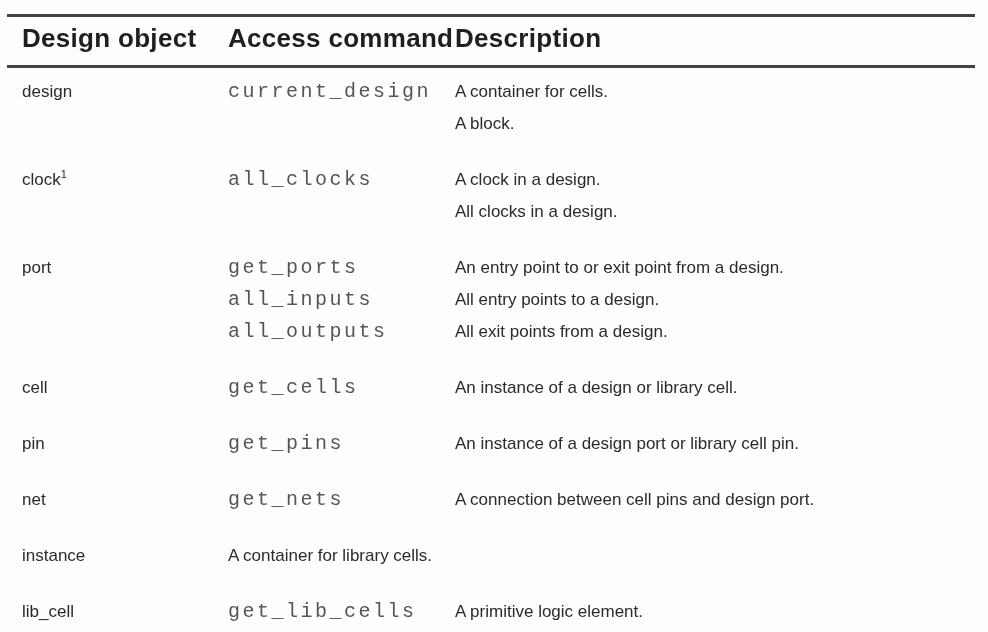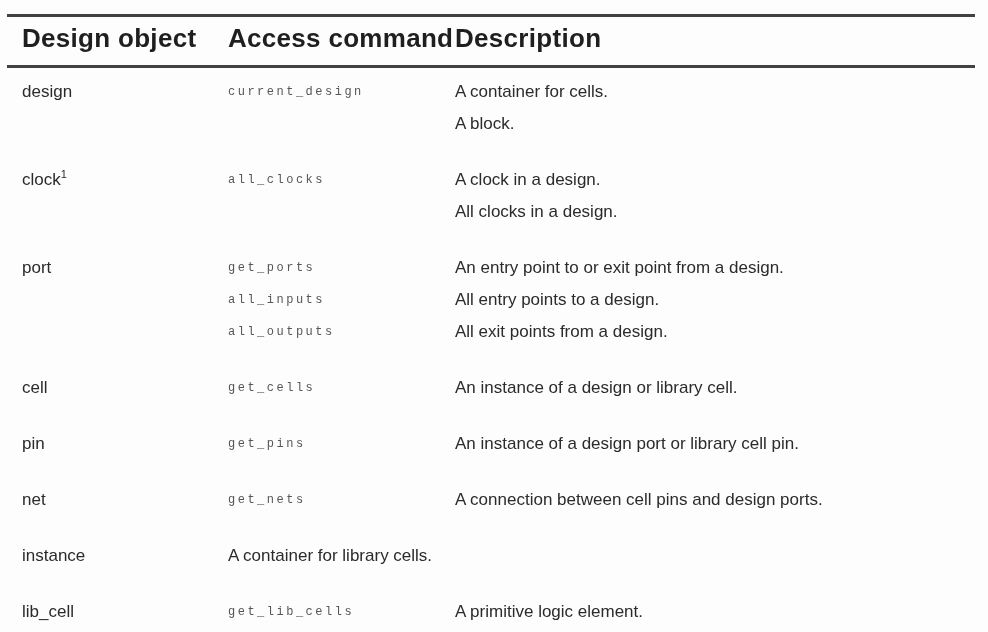--- a/index.html
+++ b/index.html
@@ -55,21 +55,21 @@
     color: var(--body);
   }
   .row:last-child { margin-bottom: 0; margin-top: 20px; }
   .cell.obj sup {
     font-size: 11px;
     line-height: 0;
     vertical-align: super;
   }
   .cmd-line {
     font-family: "Liberation Mono", monospace;
-    font-size: 12px;
+    font-size: 20px;
     letter-spacing: 2.5px;
     color: var(--mono);
     white-space: pre;
     min-height: 32px;
   }
   .desc-line {
     min-height: 32px;
   }
 </style>
 </head>
@@ -143,21 +143,21 @@
           <div class="desc-line">An instance of a design port or library cell pin.</div>
         </div>
   </div>
 
   <div class="row">
     <div class="cell obj"><span>net</span></div>
     <div class="cell cmds">
           <div class="cmd-line">get_nets</div>
         </div>
     <div class="cell descs">
-          <div class="desc-line">A connection between cell pins and design ports.</div>
+          <div class="desc-line">A connection between cell pins and design port.</div>
         </div>
   </div>
 
   <div class="row">
     <div class="cell obj"><span>instance</span></div>
     <div class="cell descs">
           <div class="desc-line">A container for library cells.</div>
         </div>
   </div>
 

